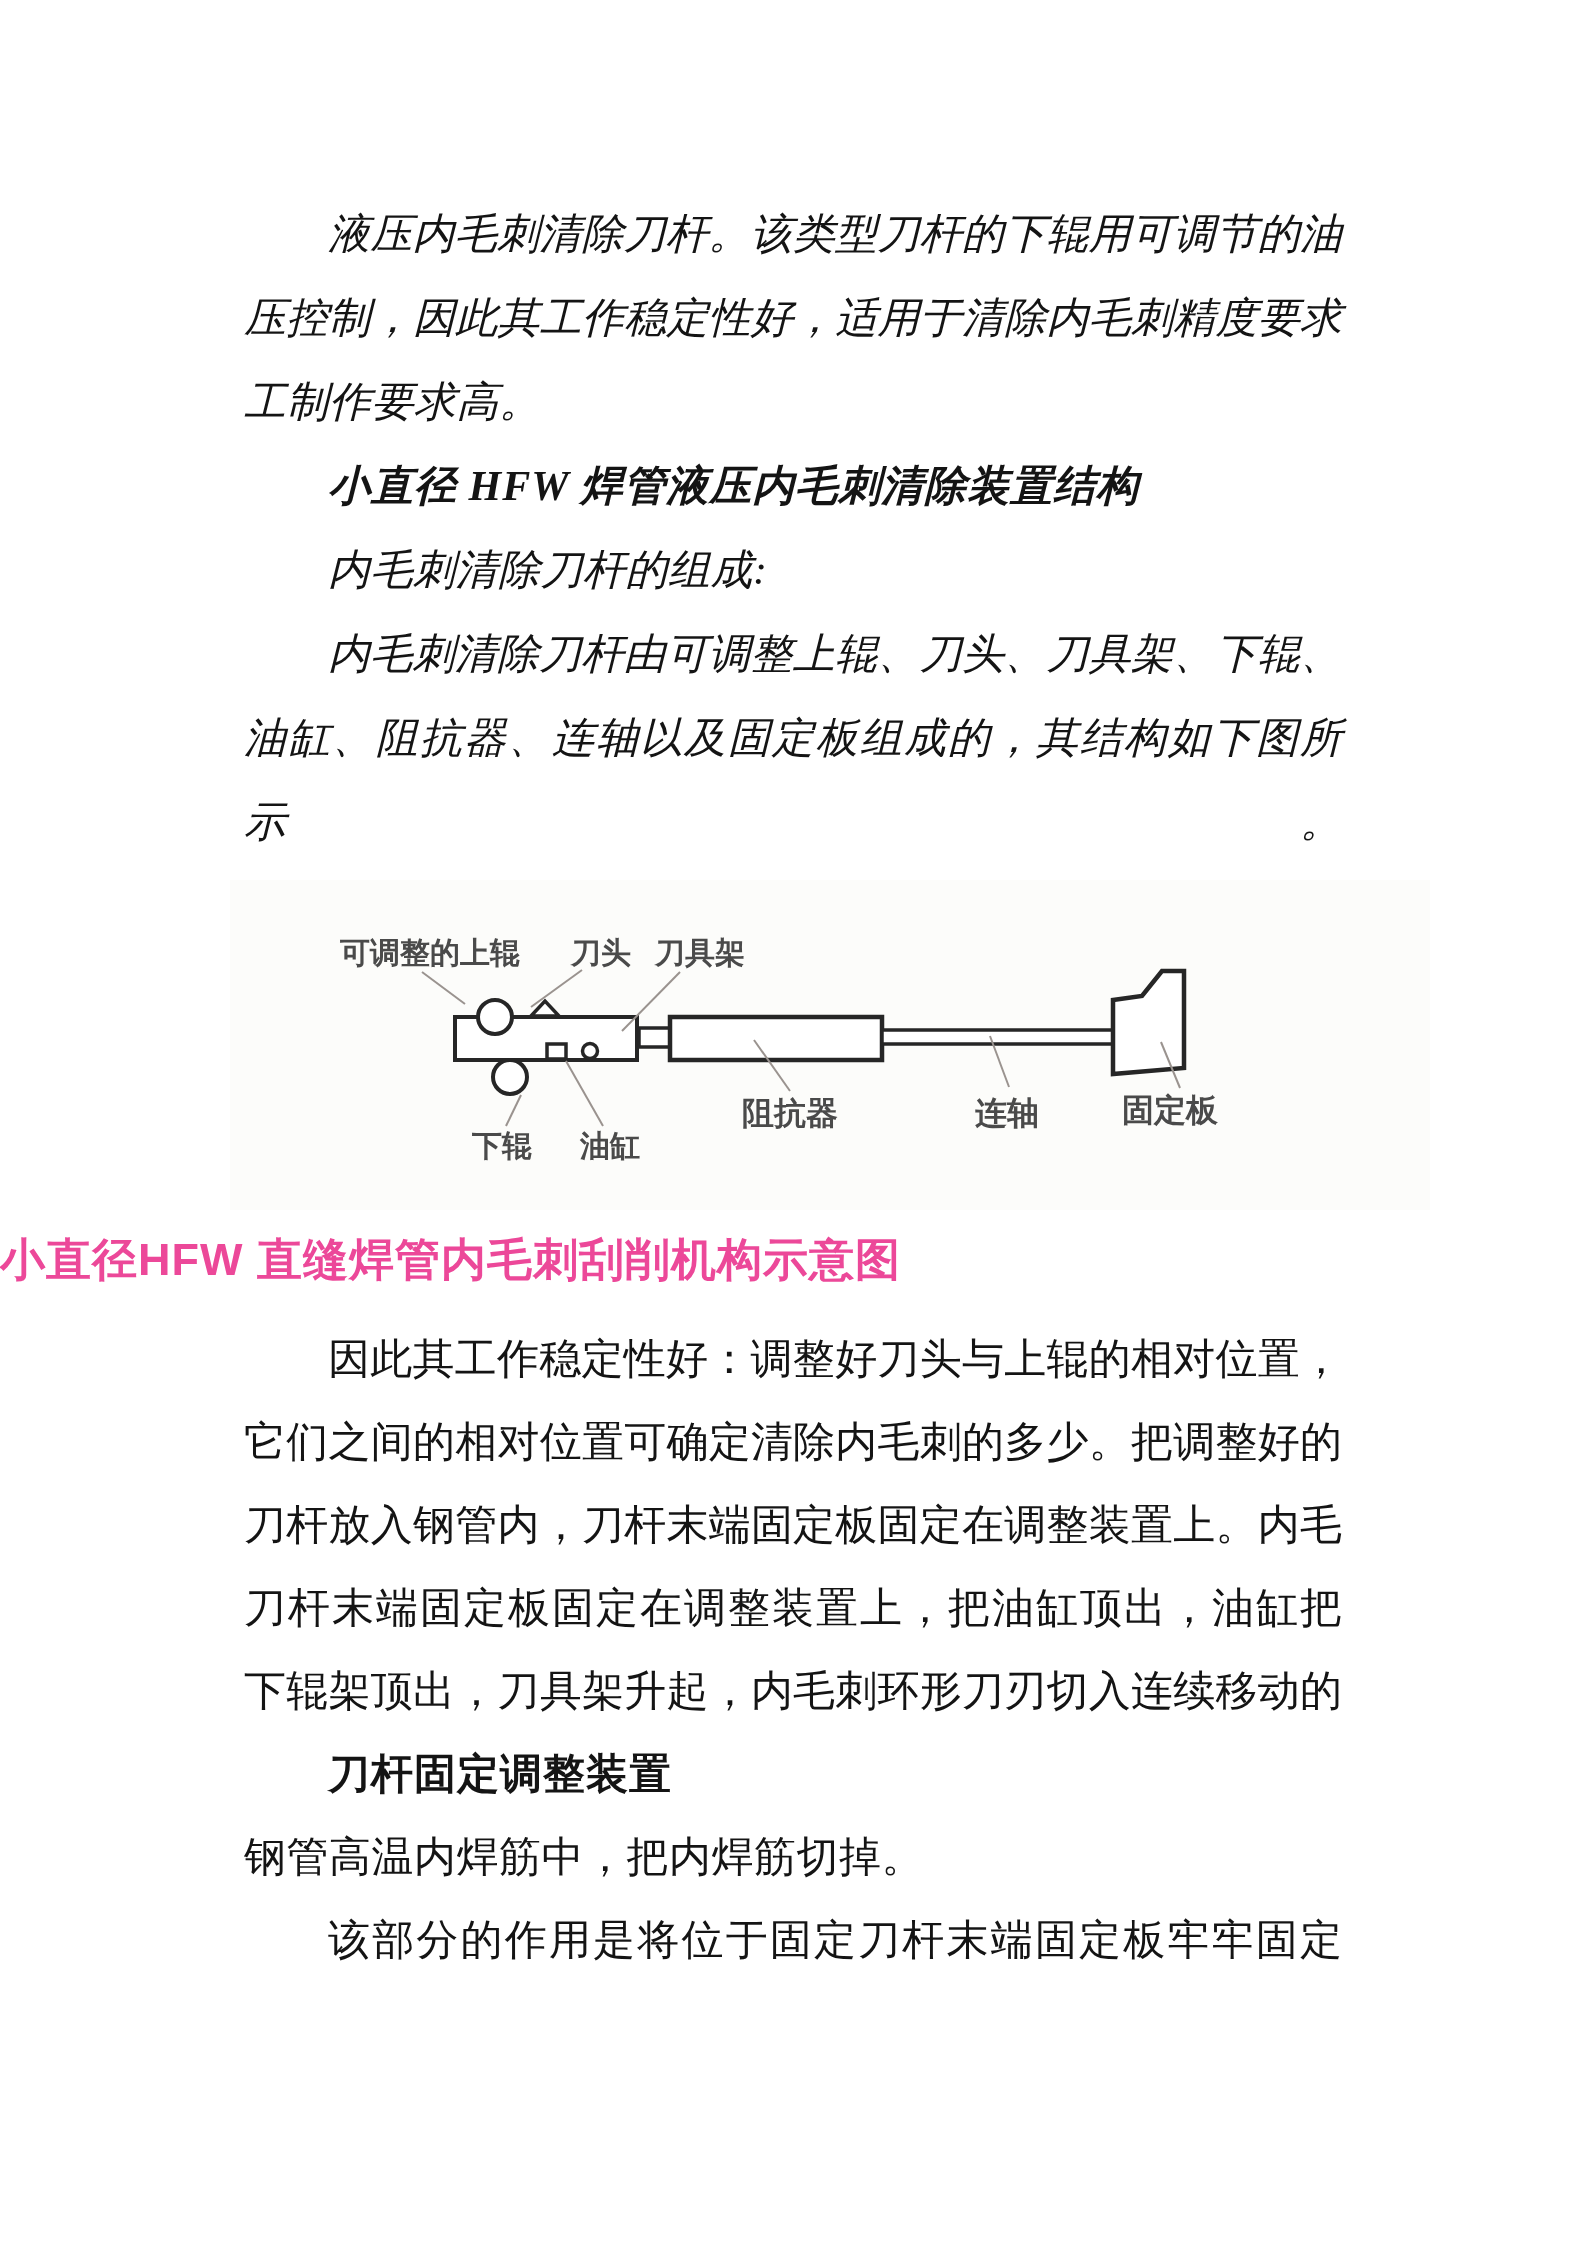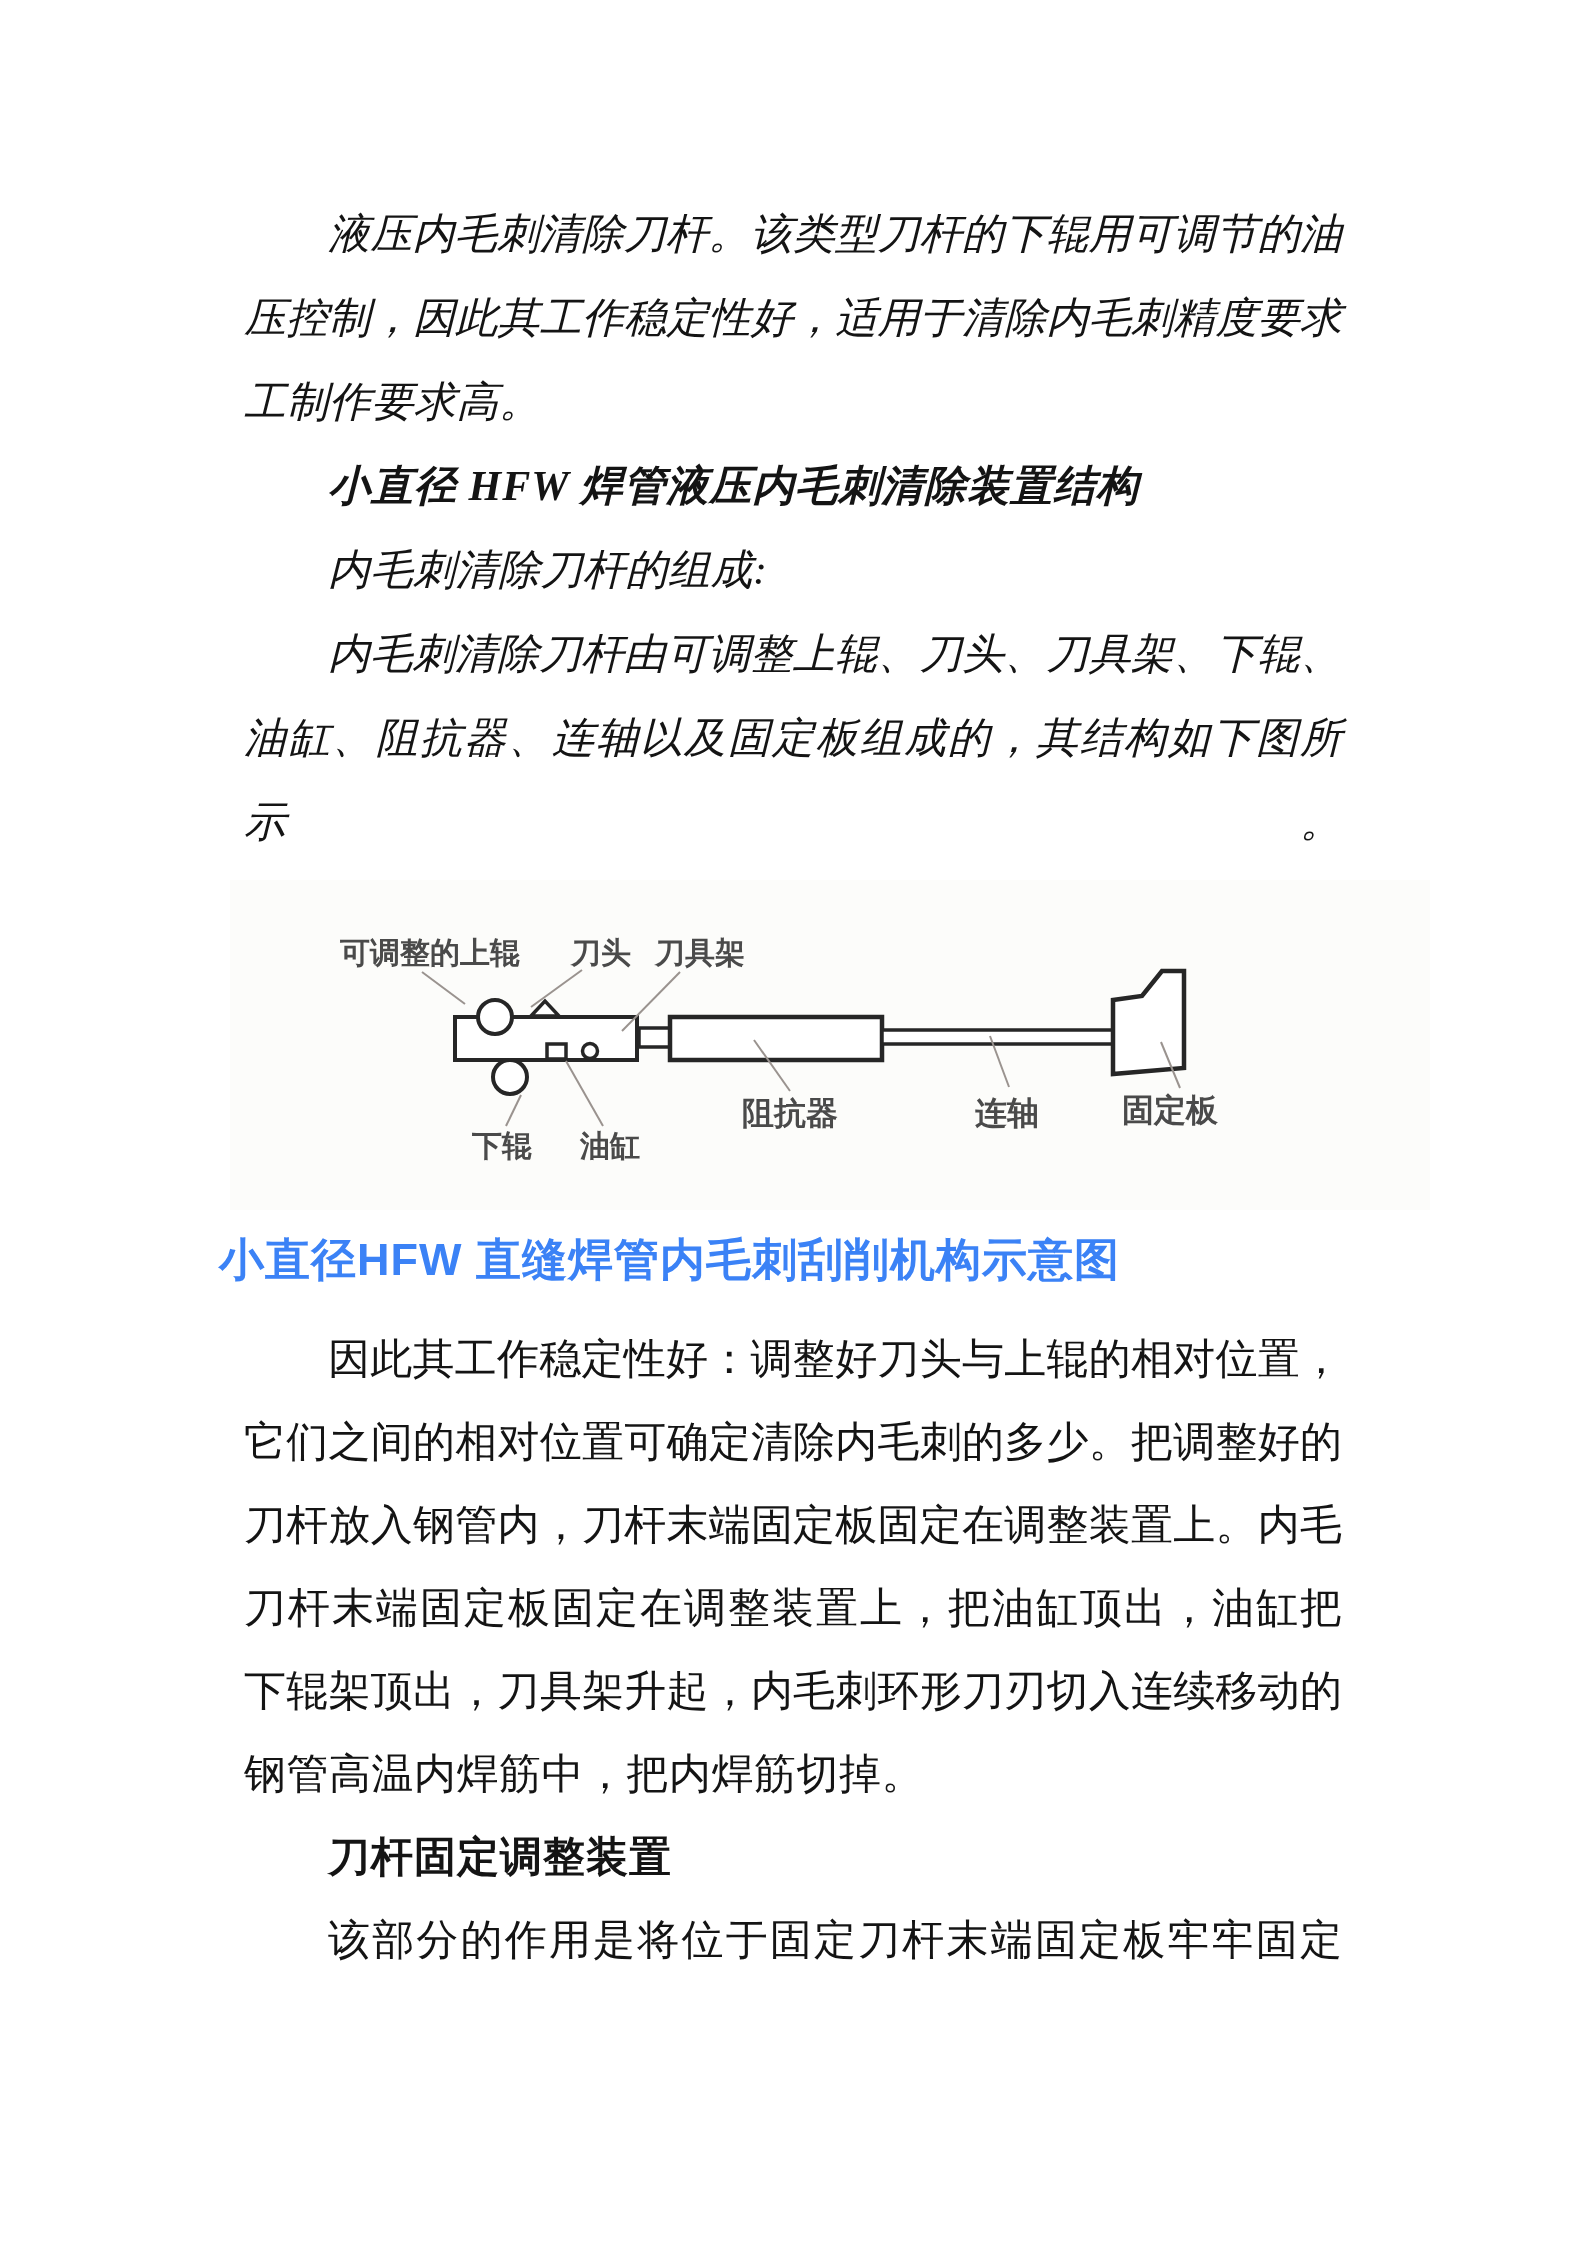--- a/index.html
+++ b/index.html
@@ -31,26 +31,26 @@
     letter-spacing:0;
   }
   .ln.indent{text-indent:2em;}
   .ln.bold{font-weight:bold;letter-spacing:1px;}
   .figure-area{
     position:absolute;left:230px;top:880px;
     width:1200px;height:330px;font-weight:bold;
   }
   .figure-caption{
     position:absolute;left:0;top:1230px;width:1339px;
-    text-align:center;
+    text-align:left;
     font-family:"Liberation Sans","DejaVu Sans",sans-serif;
     font-weight:bold;
     font-size:45px;
     letter-spacing:1px;
-    color:#3b82f6;
+    color:#ec4899;
   }
   svg text{
     font-family:"Liberation Serif","DejaVu Serif",serif;
     fill:#4a4a4a;
   }
   .lbl-top{font-size:30px;}
   .lbl-mid{font-size:32px;}
   .lbl-low{font-size:30px;}
 </style>
 </head>
@@ -116,18 +116,18 @@
   </div>
 
   <div class="figure-caption">小直径HFW 直缝焊管内毛刺刮削机构示意图</div>
 
   <div class="textblock tb2">
     <div class="ln indent justify">因此其工作稳定性好：调整好刀头与上辊的相对位置，</div>
     <div class="ln justify">它们之间的相对位置可确定清除内毛刺的多少。把调整好的</div>
     <div class="ln justify">刀杆放入钢管内，刀杆末端固定板固定在调整装置上。内毛</div>
     <div class="ln justify">刀杆末端固定板固定在调整装置上，把油缸顶出，油缸把</div>
     <div class="ln justify">下辊架顶出，刀具架升起，内毛刺环形刀刃切入连续移动的</div>
+    <div class="ln indent bold">刀杆固定调整装置</div>
     <div class="ln">钢管高温内焊筋中，把内焊筋切掉。</div>
-    <div class="ln indent bold">刀杆固定调整装置</div>
     <div class="ln indent justify">该部分的作用是将位于固定刀杆末端固定板牢牢固定</div>
   </div>
 
 </div>
 
 </body></html>

